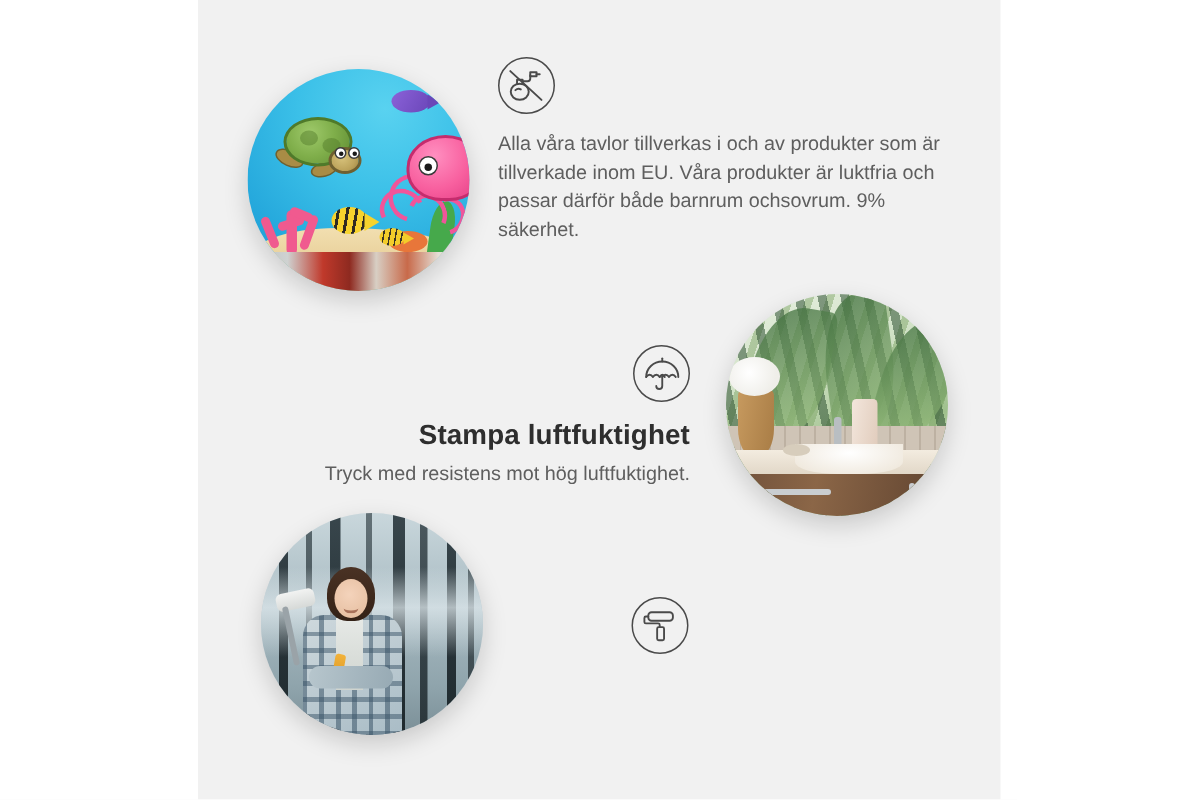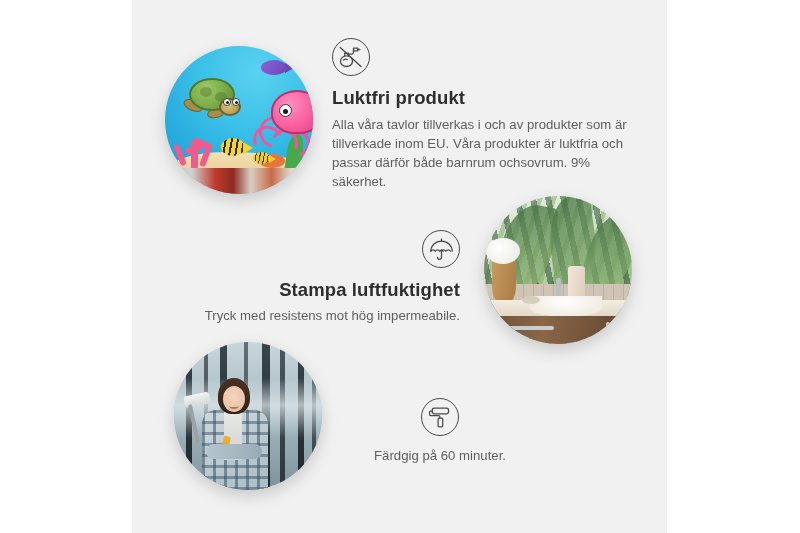--- a/index.html
+++ b/index.html
@@ -434,44 +434,42 @@
         <svg width="26" height="26" viewBox="0 0 26 26" fill="none" stroke="#4a4a4a" stroke-width="1.3" stroke-linecap="round" stroke-linejoin="round">
           <path d="M8.5 22.5c3.4 0 6-2.3 6-5.3s-2.6-5.4-6-5.4-6 2.4-6 5.4 2.6 5.3 6 5.3z"></path>
           <path d="M6.7 11.9V9.1h3.7v2.8"></path>
           <path d="M10.4 10.1h3.3c1 0 1.8-.8 1.8-1.8V6.2"></path>
           <path d="M15.5 4.2h4.2v2.6h-4.2z"></path>
           <path d="M19.7 5.5h2.1"></path>
           <path d="M5.6 16.1c1-.9 2.4-1.1 3.6-.5"></path>
           <path d="M2.2 3.4L23 22.6"></path>
         </svg>
       </div>
-      <div class="f-title">Luktfri produkt</div>
       <div class="f-desc">Alla våra tavlor tillverkas i och av produkter som är tillverkade inom EU. Våra produkter är luktfria och passar därför både barnrum ochsovrum. 9% säkerhet.</div>
     </div>
 
     <div class="feature" id="feature-water">
       <div class="f-icon">
         <svg width="25" height="25" viewBox="0 0 25 25" fill="none" stroke="#4a4a4a" stroke-width="1.25" stroke-linecap="round" stroke-linejoin="round">
           <path d="M1.8 14.3C1.8 8.5 6.6 4 12.5 4S23.2 8.5 23.2 14.3"></path>
           <path d="M1.8 14.3c1.2-2 3.3-2 4.5 0 1.2-2 3.3-2 4.5 0"></path>
           <path d="M12.5 14.3c1.2-2 3.3-2 4.5 0 1.2-2 3.3-2 4.5 0"></path>
           <path d="M10.8 14.3c.6-1 1.2-1.5 1.7-1.5s1.1.5 1.7 1.5"></path>
           <path d="M12.5 13.2v7.1c0 1.1-.9 2-2 2s-2-.9-2-2"></path>
           <path d="M12.5 4V1.9"></path>
         </svg>
       </div>
       <div class="f-title">Stampa luftfuktighet</div>
-      <div class="f-desc">Tryck med resistens mot hög impermeabile.</div>
+      <div class="f-desc">Tryck med resistens mot hög luftfuktighet.</div>
     </div>
 
     <div class="feature" id="feature-mount">
       <div class="f-icon">
         <svg width="25" height="25" viewBox="0 0 25 25" fill="none" stroke="#4a4a4a" stroke-width="1.25" stroke-linecap="round" stroke-linejoin="round">
           <rect x="4.2" y="3.2" width="16.4" height="5.6" rx="2.2"></rect>
           <path d="M4.2 6h-1.6c-.6 0-1 .5-1 1v2.6c0 .6.4 1 1 1h8.2c.6 0 1 .5 1 1v1.5"></path>
           <rect x="10.1" y="13.1" width="4.6" height="8.7" rx="1"></rect>
         </svg>
       </div>
-      <div class="f-desc">Färdgig på 60 minuter.</div>
     </div>
 
   </div>
 </div>
 
 </body></html>

